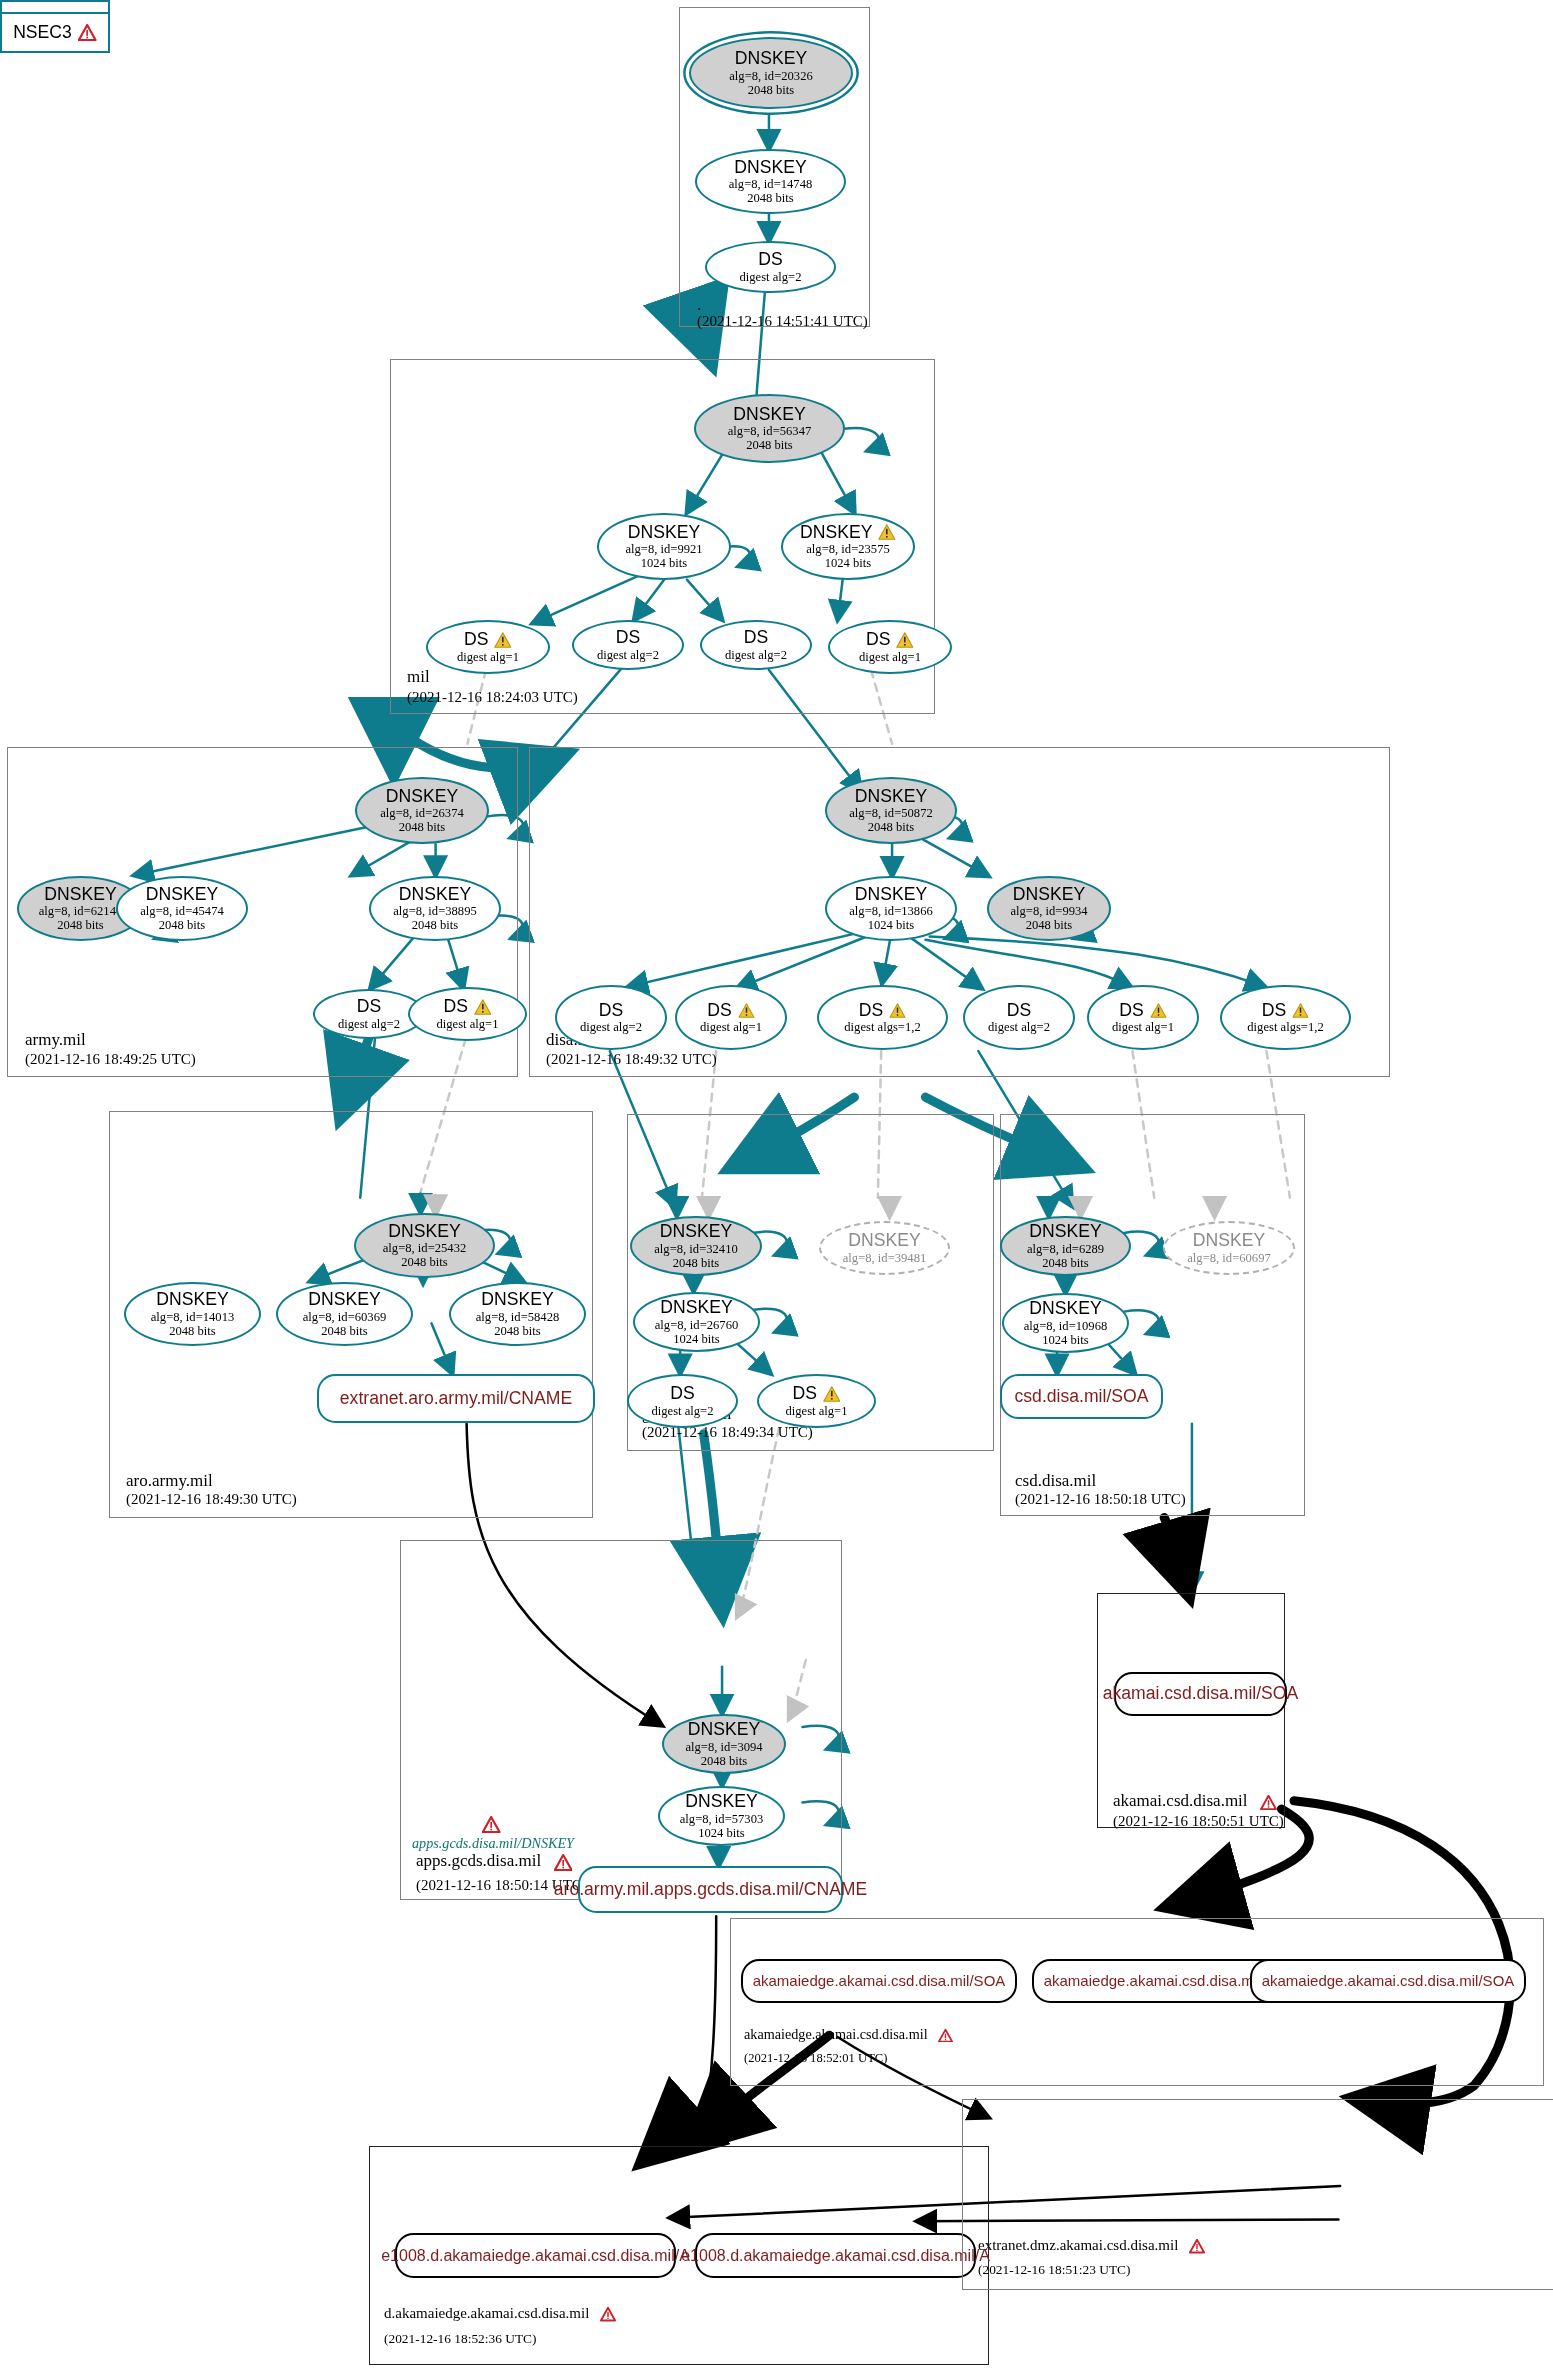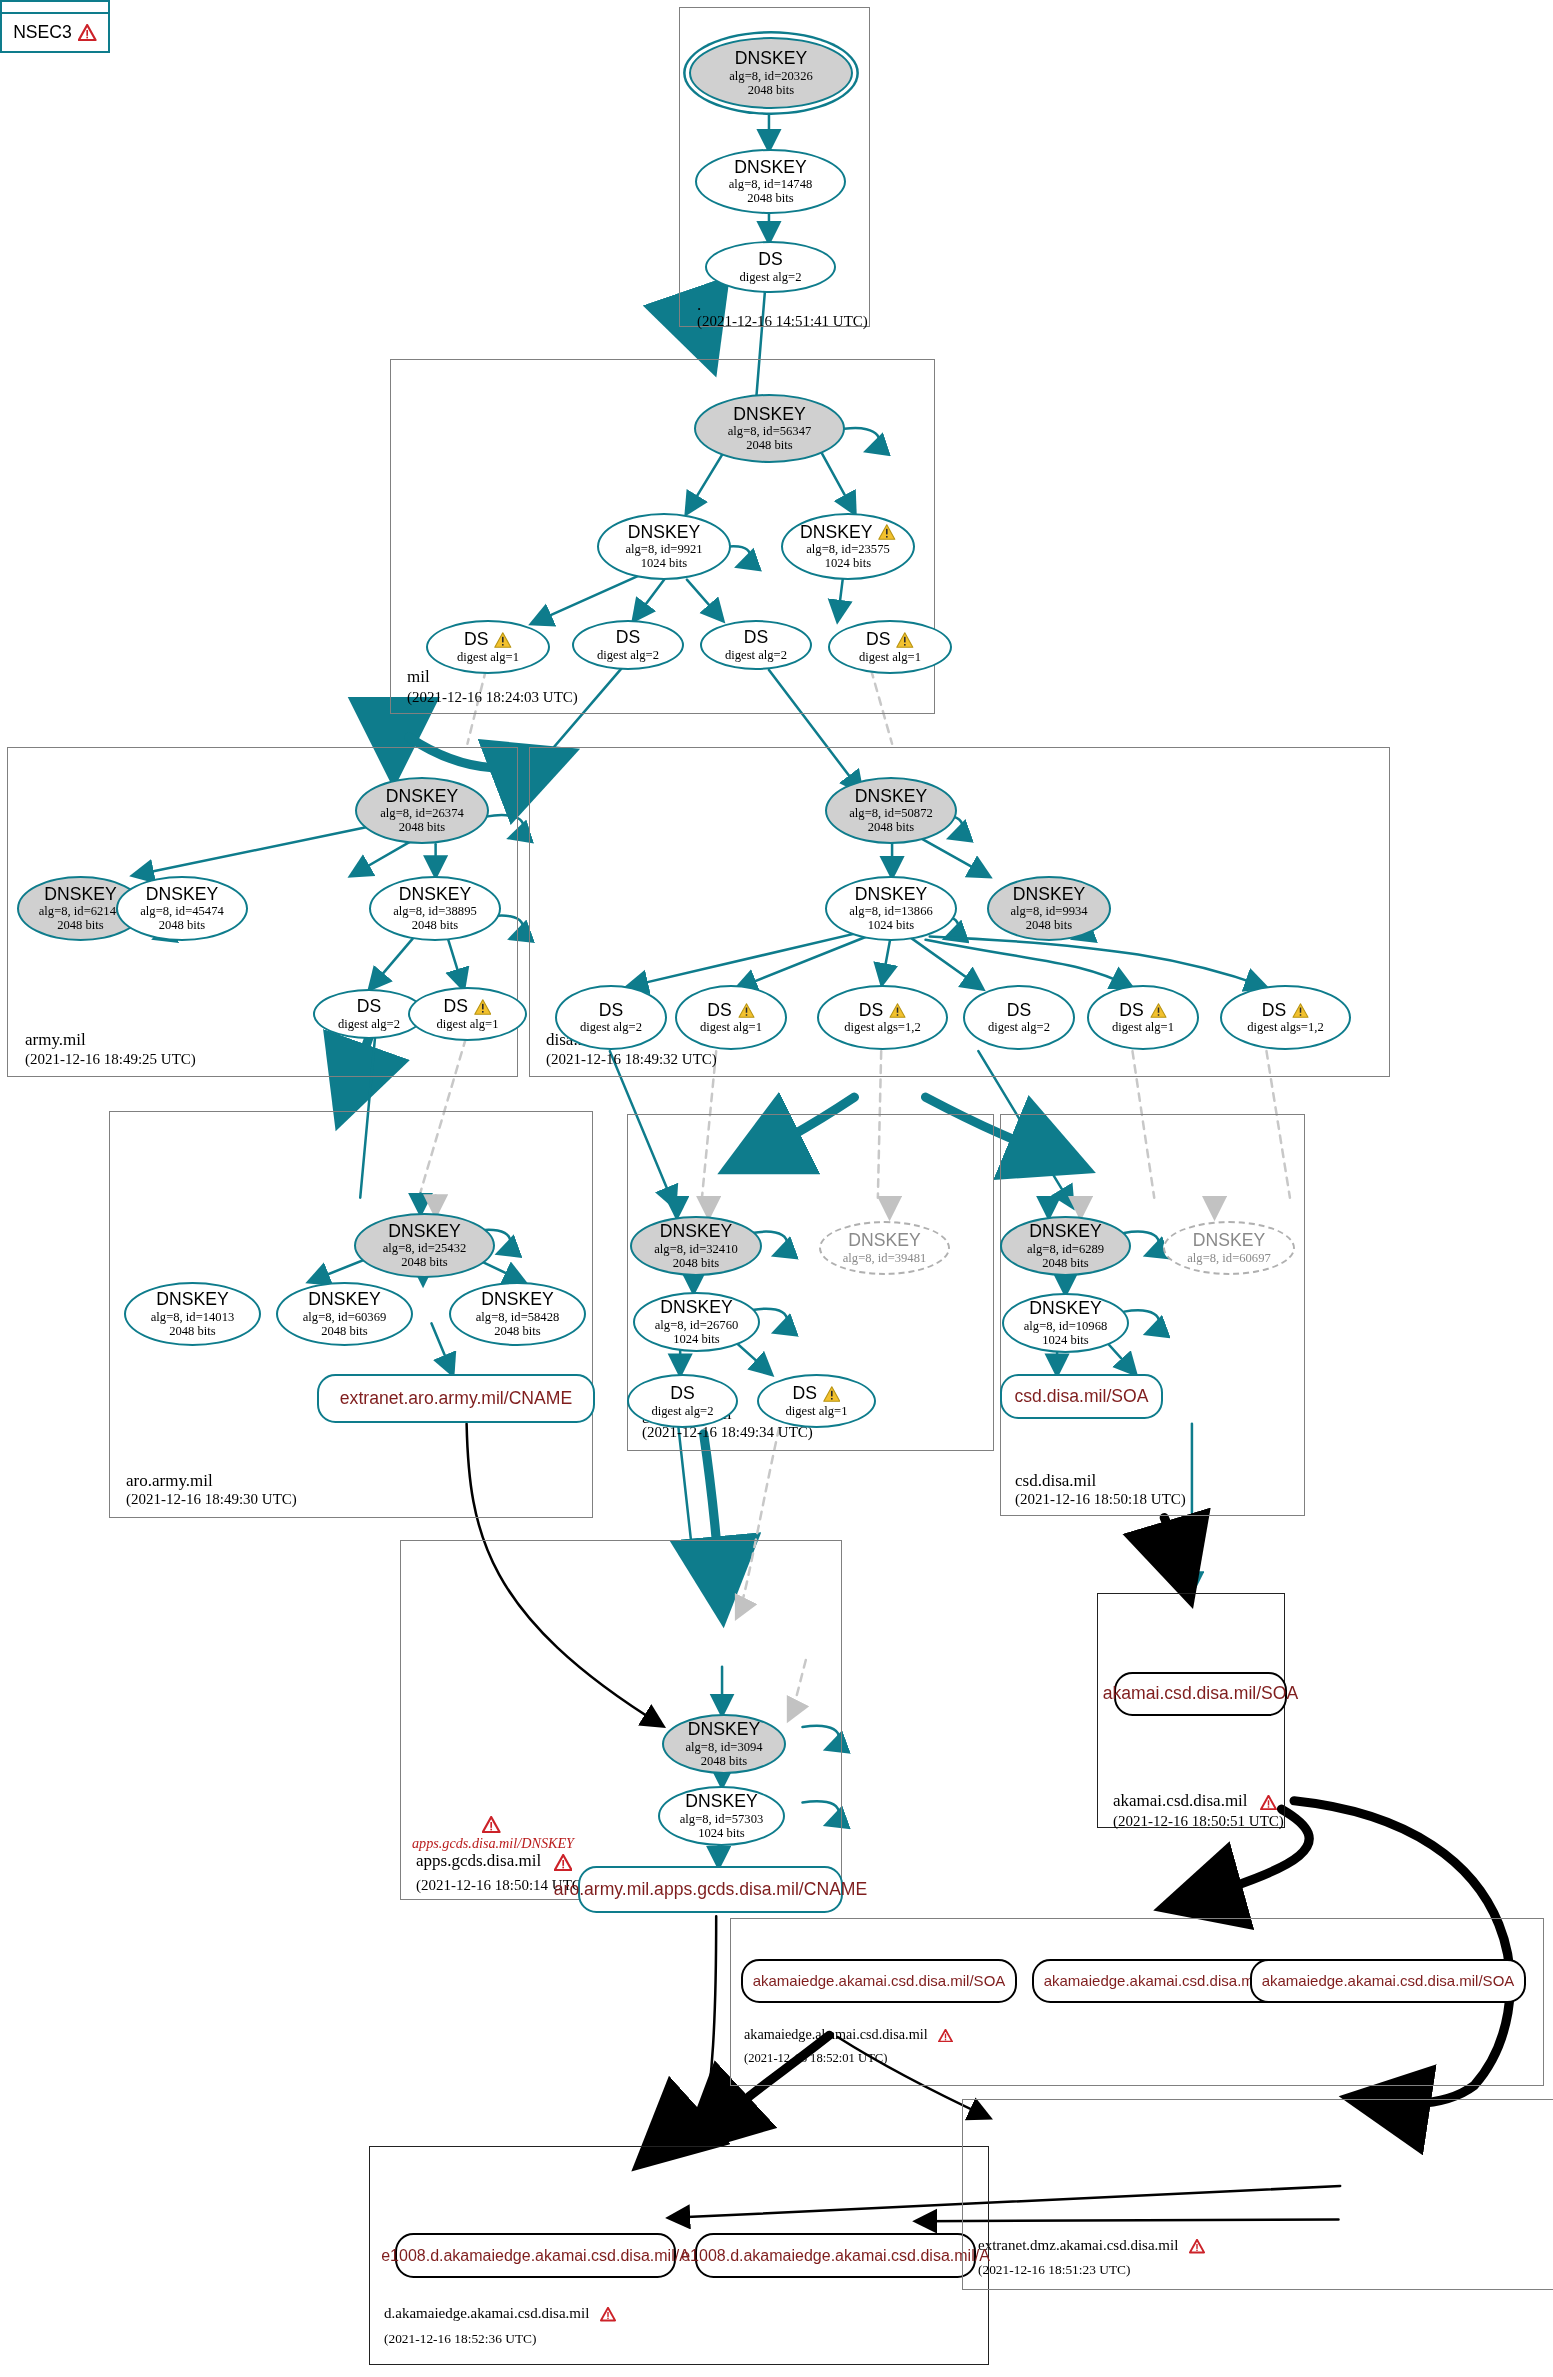--- a/index.html
+++ b/index.html
@@ -23,21 +23,21 @@
   .rr{border:2.5px solid #0e7c8c;border-radius:18.4px;background:#fff;
       font-family:"Liberation Sans", sans-serif;font-size:17.6px;color:#7f1d1d;
       display:flex;align-items:center;justify-content:center;}
   .rr.blk{border-color:#000;border-width:2.5px;}
   .nsec{border:2.5px solid #0e7c8c;background:#fff;display:flex;flex-direction:column;padding:0;}
   .nsec .hdr{height:10px;border-bottom:2.5px solid #0e7c8c;}
   .nsec .bdy{flex:1;display:flex;align-items:center;justify-content:center;gap:6.7px;
              font-family:"Liberation Sans", sans-serif;font-size:17.6px;}
   .warn{display:inline-block;vertical-align:middle;}
   .ghost{position:absolute;font-family:"Liberation Serif", serif;font-style:italic;
-         font-size:14.2px;color:#b91c1c;white-space:nowrap;text-align:center;}
+         font-size:14.2px;color:#0f766e;white-space:nowrap;text-align:center;}
   .row1{display:flex;align-items:center;justify-content:center;gap:5.9px;}
 </style>
 </head>
 <body>
 
 <div id="stage">
 
   <svg id="wires" viewBox="0 0 1854 2838">
     <defs>
       <marker id="aT" markerWidth="11" markerHeight="11" refX="8" refY="5" orient="auto">

